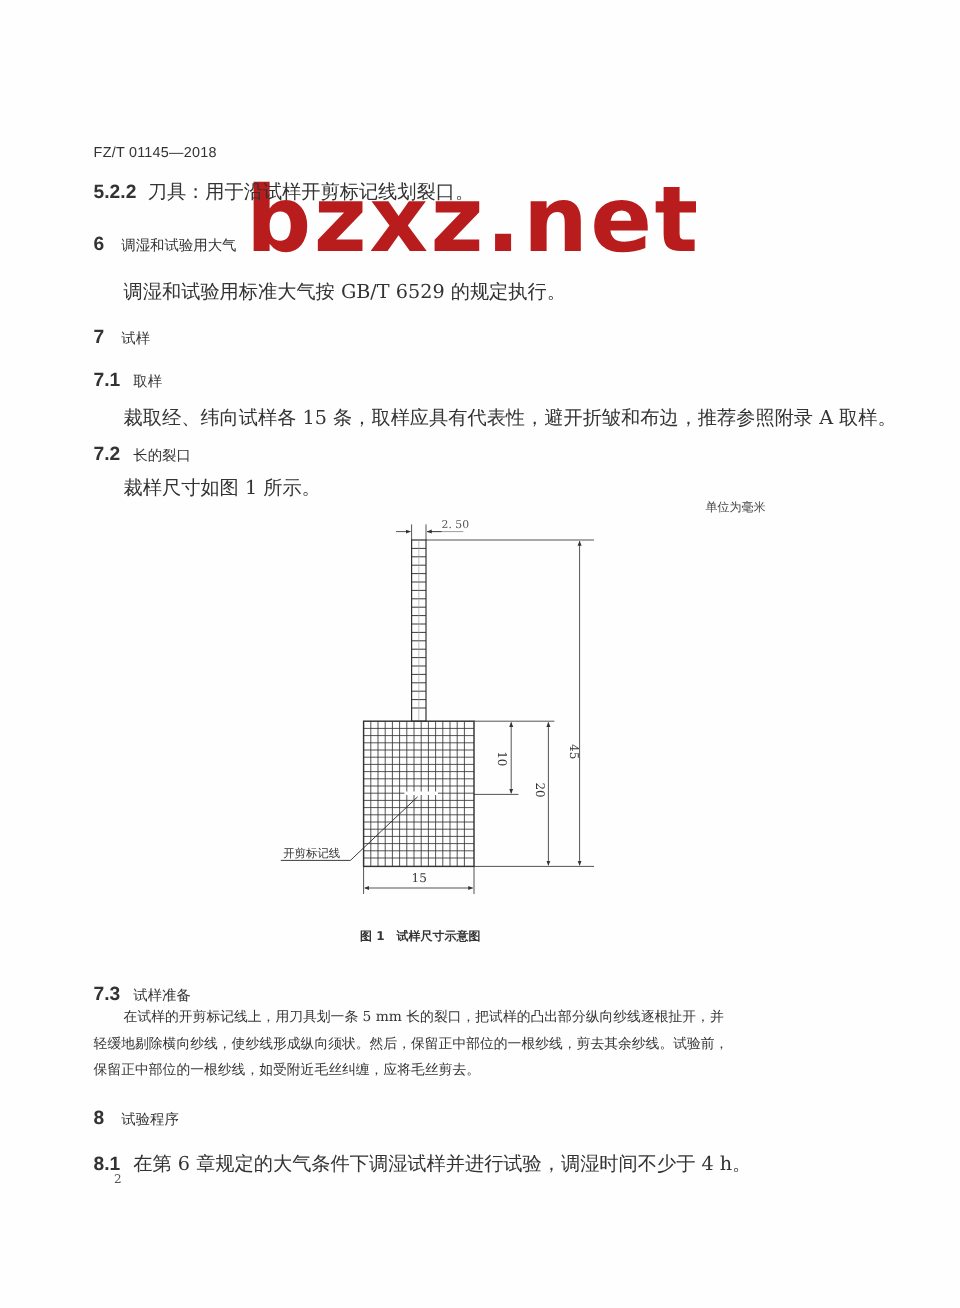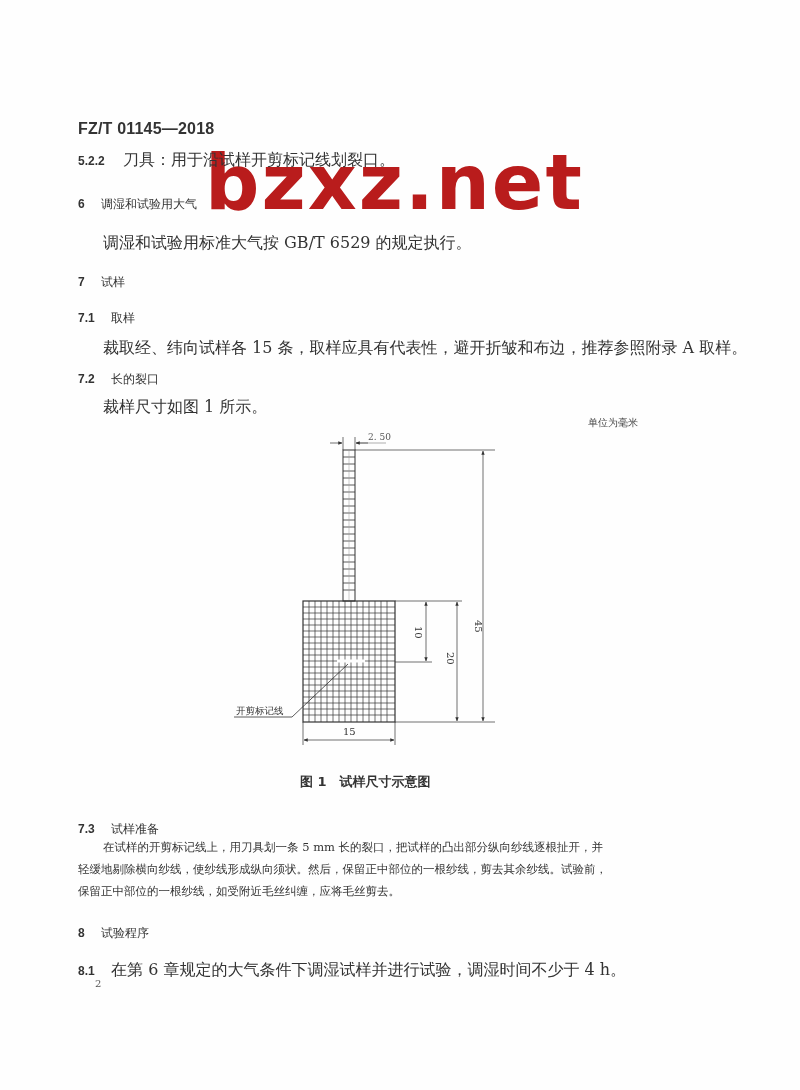--- a/index.html
+++ b/index.html
@@ -1,31 +1,31 @@
 <!DOCTYPE html>
 <html><head>
 <meta charset="utf-8">
 <style>
   html, body { margin: 0; padding: 0; }
   body {
     width: 800px; height: 1090px; background: #fefefe; position: relative; overflow: hidden;
     font-family: "DejaVu Serif", serif; color: #2a2a2a;
   }
   .abs { position: absolute; white-space: nowrap; }
-  .std-code { left: 78px; top: 120px; font-family: "Liberation Sans", sans-serif; font-weight: bold; font-size: 16px; letter-spacing: 0.2px; color: #333; }
-  .sec-num { font-family: "Liberation Sans", sans-serif; font-weight: bold; font-size: 12px; color: #333; display: inline-block; }
+  .std-code { left: 78px; top: 120px; font-family: "Liberation Sans", sans-serif; font-weight: normal; font-size: 12px; letter-spacing: 0.2px; color: #333; }
+  .sec-num { font-family: "Liberation Sans", sans-serif; font-weight: bold; font-size: 16px; color: #333; display: inline-block; }
   .sec-title { font-family: "DejaVu Sans", sans-serif; font-weight: normal; font-size: 12px; color: #333; }
   .body-text { font-family: "DejaVu Serif", serif; font-size: 16px; color: #333; }
   .watermark {
     left: 205px; top: 138px; font-family: "DejaVu Sans", sans-serif; font-weight: bold;
     font-size: 76px; color: #b91c1c; letter-spacing: 2px; z-index: 0;
   }
   .content { z-index: 1; }
   .unit { left: 588px; top: 416px; font-size: 10px; font-family: "DejaVu Sans", sans-serif; color: #444; }
-  .fig-caption { left: 300px; top: 773px; font-family: "DejaVu Sans", sans-serif; font-weight: bold; font-size: 13px; color: #333; }
+  .fig-caption { left: 300px; top: 773px; font-family: "DejaVu Sans", sans-serif; font-weight: bold; font-size: 10px; color: #333; }
   .para { font-family: "DejaVu Serif", serif; font-size: 11.5px; color: #333; line-height: 22px; }
   .page-num { left: 95px; top: 978px; font-size: 10px; color: #555; }
   svg text { font-family: "DejaVu Serif", serif; }
 </style>
 </head>
 <body>
 
 <div class="abs watermark">bzxz.net</div>
 
 <div class="abs std-code content">FZ/T 01145—2018</div>

